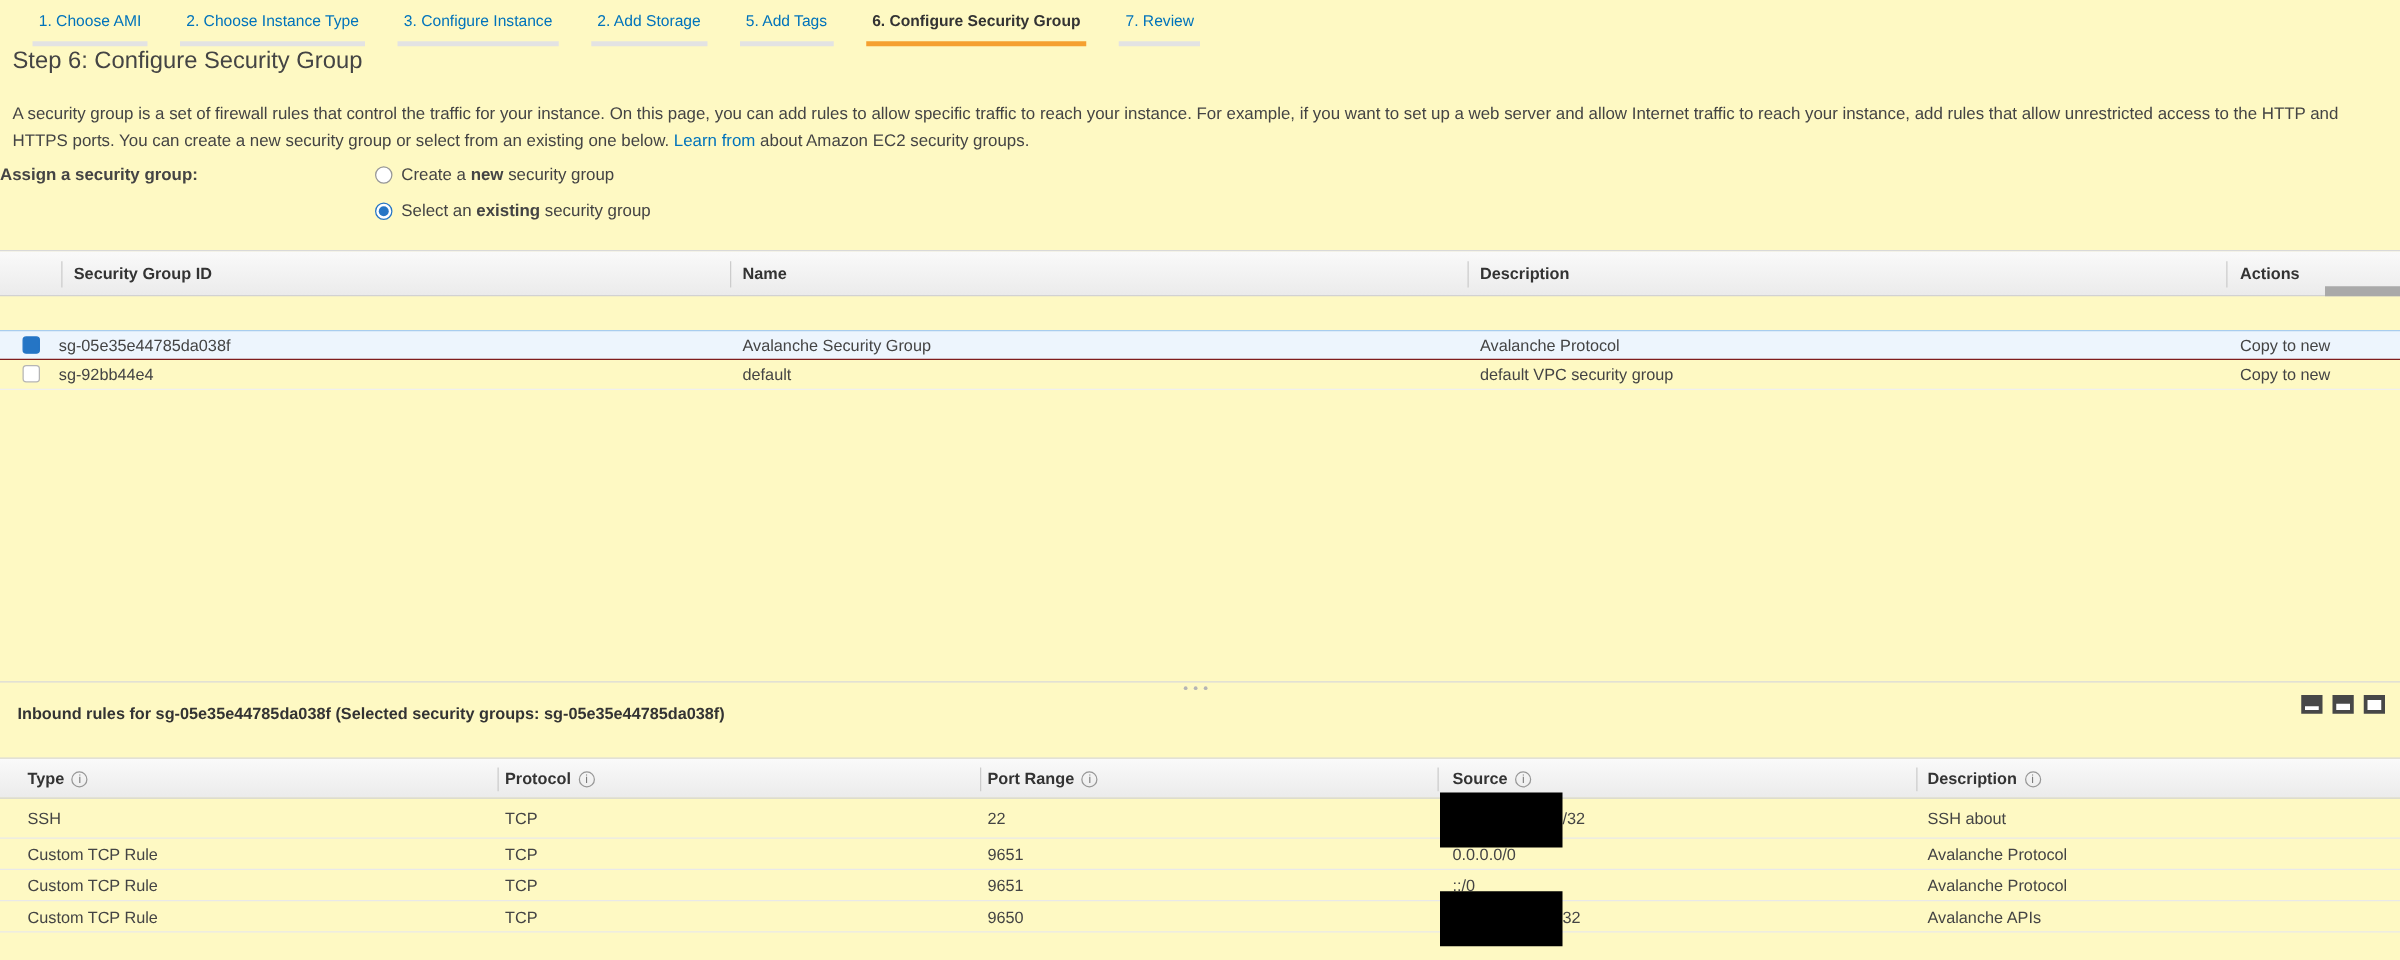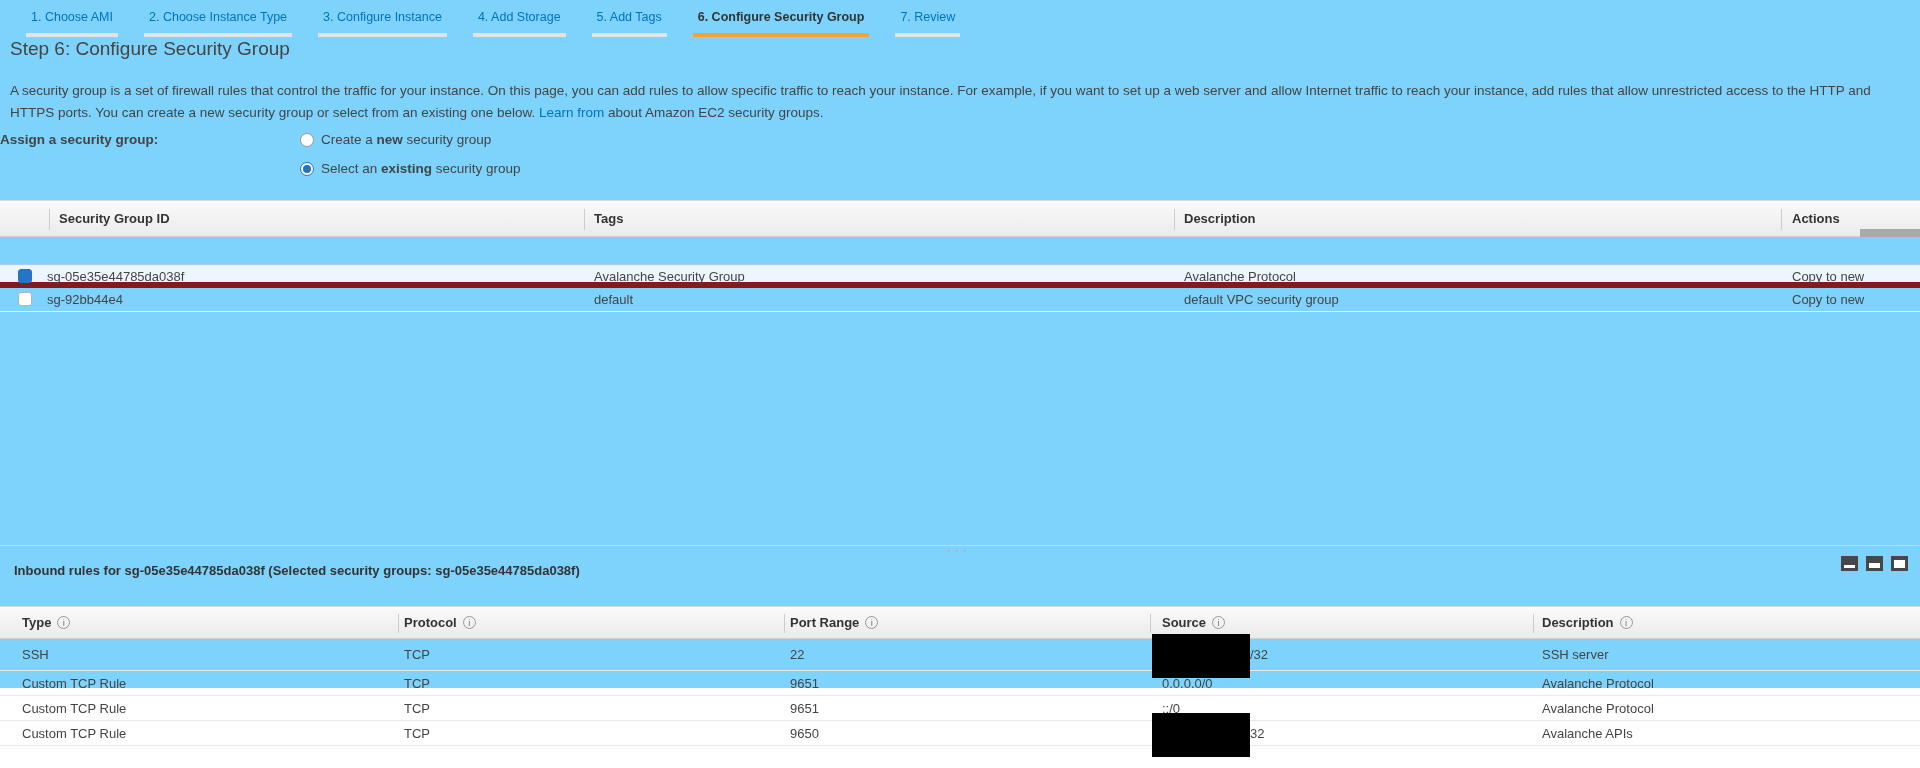--- a/index.html
+++ b/index.html
@@ -4,21 +4,21 @@
 <style>
   * { box-sizing: border-box; }
   html, body { margin: 0; padding: 0; }
   body {
     width: 1920px; height: 768px;
     background: #fff;
     font-family: "Liberation Sans", "DejaVu Sans", sans-serif;
     color: #444;
     overflow: hidden;
   }
-  .page { position: relative; width: 1920px; height: 688px; background: #7dd3fc; }
+  .page { position: relative; width: 1920px; height: 768px; background: #fef9c3; }
 
   
   .tabbar { position: absolute; top: 10px; left: 26px; display: flex; gap: 26px; }
   .tab {
     font-size: 12.5px; color: #0073bb; white-space: nowrap;
     padding: 0 5px 9px; border-bottom: 4px solid #e3e3e3; cursor: pointer;
   }
   .tab.active { color: #333; font-weight: bold; border-bottom-color: #f5a030; }
 
   
@@ -50,21 +50,21 @@
     border-top: 1px solid #d9d9d9; border-bottom: 1px solid #d2d2d2;
   }
   .sg-head { top: 0; height: 37px; }
   .hcell { position: absolute; top: 0; font-size: 13px; font-weight: bold; color: #333; white-space: nowrap; }
   .sg-head .hcell { line-height: 36px; }
   .vdiv { position: absolute; width: 1px; background: #ccc; }
   .sg-head .vdiv { top: 8px; height: 21px; }
   .scroll-strip { position: absolute; right: 0; top: 28px; width: 60px; height: 8px; background: #a9a9a9; }
 
   .sg-row { position: absolute; left: 0; width: 1920px; cursor: pointer; }
-  .sg-row.selected { top: 64px; height: 24px; background: #edf5fd; border-top: 1px solid #a9cdee; border-bottom: 6px solid #7f1d1d; }
+  .sg-row.selected { top: 64px; height: 24px; background: #edf5fd; border-top: 1px solid #a9cdee; border-bottom: 1px solid #7f1d1d; }
   .sg-row.plain { top: 88px; height: 24px; border-bottom: 1px solid #f0f0f0; }
   .cell { position: absolute; top: 0; line-height: 23px; font-size: 13px; color: #444; white-space: nowrap; }
   .cb {
     position: absolute; left: 18px; top: 4px; width: 14px; height: 14px;
     border-radius: 3px; border: 1px solid #b5b5b5; background: #fff; cursor: pointer;
   }
   .cb.checked { background: #2575c5; border-color: #2575c5; }
 
   .col-id   { left: 47px; }
   .col-name { left: 594px; }
@@ -117,21 +117,21 @@
 </style>
 </head>
 <body>
 
 <div class="page">
 
   <nav class="tabbar">
     <div class="tab">1. Choose AMI</div>
     <div class="tab">2. Choose Instance Type</div>
     <div class="tab">3. Configure Instance</div>
-    <div class="tab">4. Add Storage</div>
+    <div class="tab">2. Add Storage</div>
     <div class="tab">5. Add Tags</div>
     <div class="tab active">6. Configure Security Group</div>
     <div class="tab">7. Review</div>
   </nav>
 
   <h1 class="title">Step 6: Configure Security Group</h1>
   <p class="desc"><span>A security group is a set of firewall rules that control the traffic for your instance. On this page, you can add rules to allow specific traffic to reach your instance. For example, if you want to set up a web server and allow Internet traffic to reach your instance, add rules that allow unrestricted access to the HTTP and HTTPS ports. You can create a new security group or select from an existing one below.</span>
     <a class="link">Learn from</a>
     <span>about Amazon EC2 security groups.</span></p>
 
@@ -148,21 +148,21 @@
     </div>
   </div>
 
   <div class="sg-table">
     <div class="thead sg-head">
       <span class="vdiv" style="left:49px"></span>
       <span class="vdiv" style="left:584px"></span>
       <span class="vdiv" style="left:1174px"></span>
       <span class="vdiv" style="left:1781px"></span>
       <span class="hcell col-id">Security Group ID</span>
-      <span class="hcell col-name">Tags</span>
+      <span class="hcell col-name">Name</span>
       <span class="hcell col-desc">Description</span>
       <span class="hcell col-act">Actions</span>
       <span class="scroll-strip"></span>
     </div>
 
     <div class="sg-row selected">
       <span class="cb checked"></span>
       <span class="cell col-id">sg-05e35e44785da038f</span>
       <span class="cell col-name">Avalanche Security Group</span>
       <span class="cell col-desc">Avalanche Protocol</span>
@@ -202,21 +202,21 @@
     <span class="hcell ib-port"><span>Port Range</span><span class="info"></span></span>
     <span class="hcell ib-src"><span>Source</span><span class="info"></span></span>
     <span class="hcell ib-desc"><span>Description</span><span class="info"></span></span>
   </div>
 
   <div class="ib-row ib-r0">
     <span class="cell ib-type">SSH</span>
     <span class="cell ib-proto">TCP</span>
     <span class="cell ib-port">22</span>
     <span class="cell ib-src"><span class="redact"></span><span>/32</span></span>
-    <span class="cell ib-desc">SSH server</span>
+    <span class="cell ib-desc">SSH about</span>
   </div>
 
   <div class="ib-row ib-r1">
     <span class="cell ib-type">Custom TCP Rule</span>
     <span class="cell ib-proto">TCP</span>
     <span class="cell ib-port">9651</span>
     <span class="cell ib-src">0.0.0.0/0</span>
     <span class="cell ib-desc">Avalanche Protocol</span>
   </div>
 

